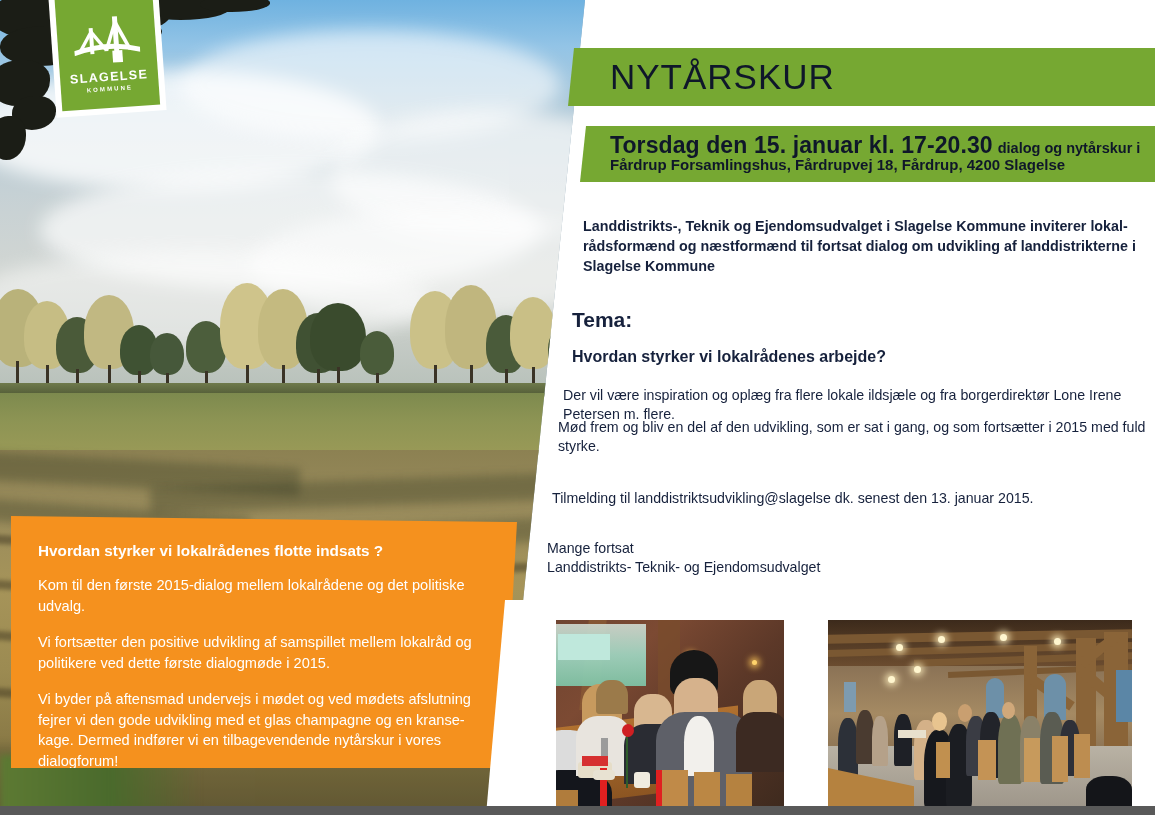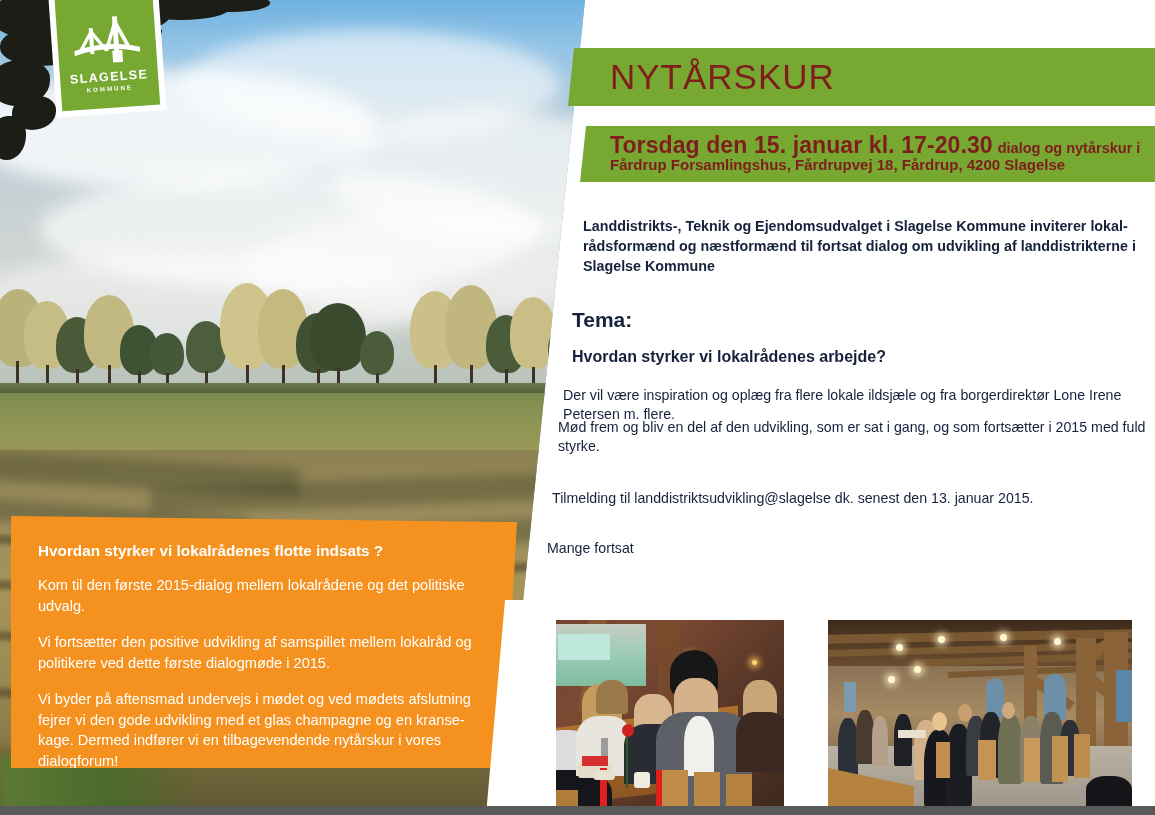--- a/index.html
+++ b/index.html
@@ -89,21 +89,21 @@
     font-family:"Liberation Sans", sans-serif;line-height:1;
   }
   .logo-sub{
     color:#fff;font-weight:bold;font-size:6px;letter-spacing:2.1px;
     margin-top:3px;line-height:1;
   }
 
   
   .greenbar{
     position:absolute;background:#76a832;
-    color:#7f1d1d;box-sizing:border-box;
+    color:#0f172a;box-sizing:border-box;
   }
   .bar-title{
     left:568px;top:48px;width:587px;height:58px;
     clip-path:polygon(6px 0, 587px 0, 587px 58px, 0 58px);
   }
   .bar-title .txt{
     position:absolute;left:42px;top:50%;transform:translateY(-50%);
     font-size:35px;letter-spacing:1px;font-weight:400;
     font-family:"Liberation Sans", sans-serif;
   }
@@ -329,20 +329,21 @@
   </div>
 
   <div class="body-text intro">Landdistrikts-, Teknik og Ejendomsudvalget i Slagelse Kommune inviterer lokal-rådsformænd og næstformænd til fortsat  dialog om udvikling af landdistrikterne i Slagelse Kommune</div>
   <div class="body-text tema">Tema:</div>
   <div class="body-text question">Hvordan styrker vi lokalrådenes arbejde?</div>
   <div class="body-text para1">Der vil være inspiration og oplæg fra flere lokale ildsjæle og fra borgerdirektør Lone Irene Petersen m. flere.</div>
   <div class="body-text para2">Mød frem og bliv en del af den udvikling, som er sat i gang, og som fortsætter i 2015 med fuld styrke.</div>
   <div class="body-text para3">Tilmelding til landdistriktsudvikling@slagelse dk. senest den 13. januar 2015.</div>
   <div class="body-text signoff">
     <div>Mange fortsat</div>
+    <div>Landdistrikts- Teknik- og Ejendomsudvalget</div>
   </div>
 
   <div class="orangebox">
     <div class="ob-inner">
       <div class="ob-h">Hvordan styrker vi lokalrådenes flotte indsats ?</div>
       <div class="ob-p">Kom til den første 2015-dialog mellem lokalrådene og det politiske udvalg.</div>
       <div class="ob-p">Vi fortsætter den positive udvikling af samspillet mellem lokalråd og politikere ved dette første dialogmøde i 2015.</div>
       <div class="ob-p">Vi byder på aftensmad undervejs i mødet og ved mødets afslutning fejrer vi den gode udvikling med et glas champagne og en kranse-kage. Dermed indfører vi en tilbagevendende nytårskur i vores dialogforum!</div>
     </div>
   </div>

